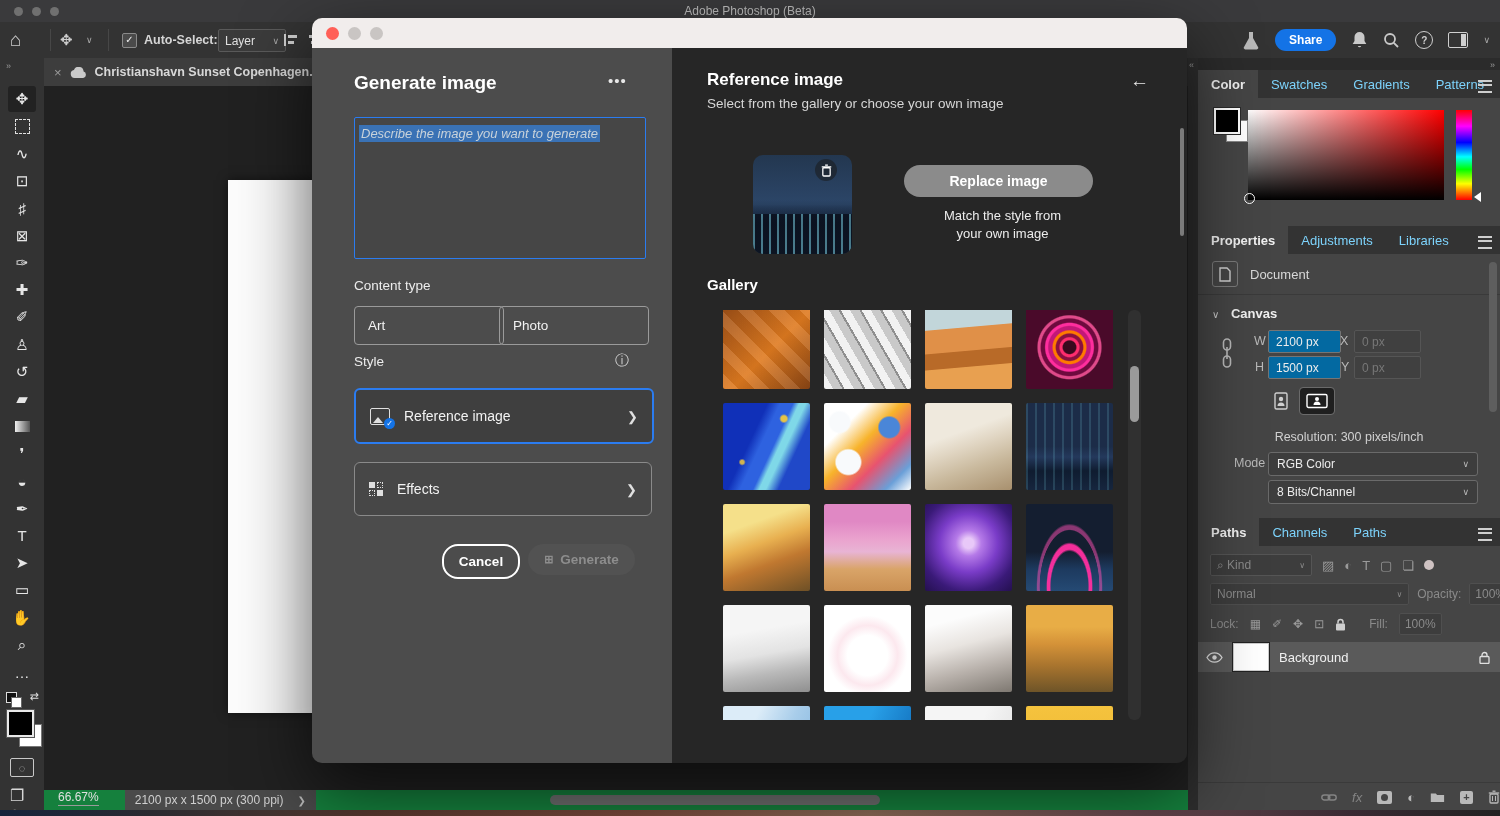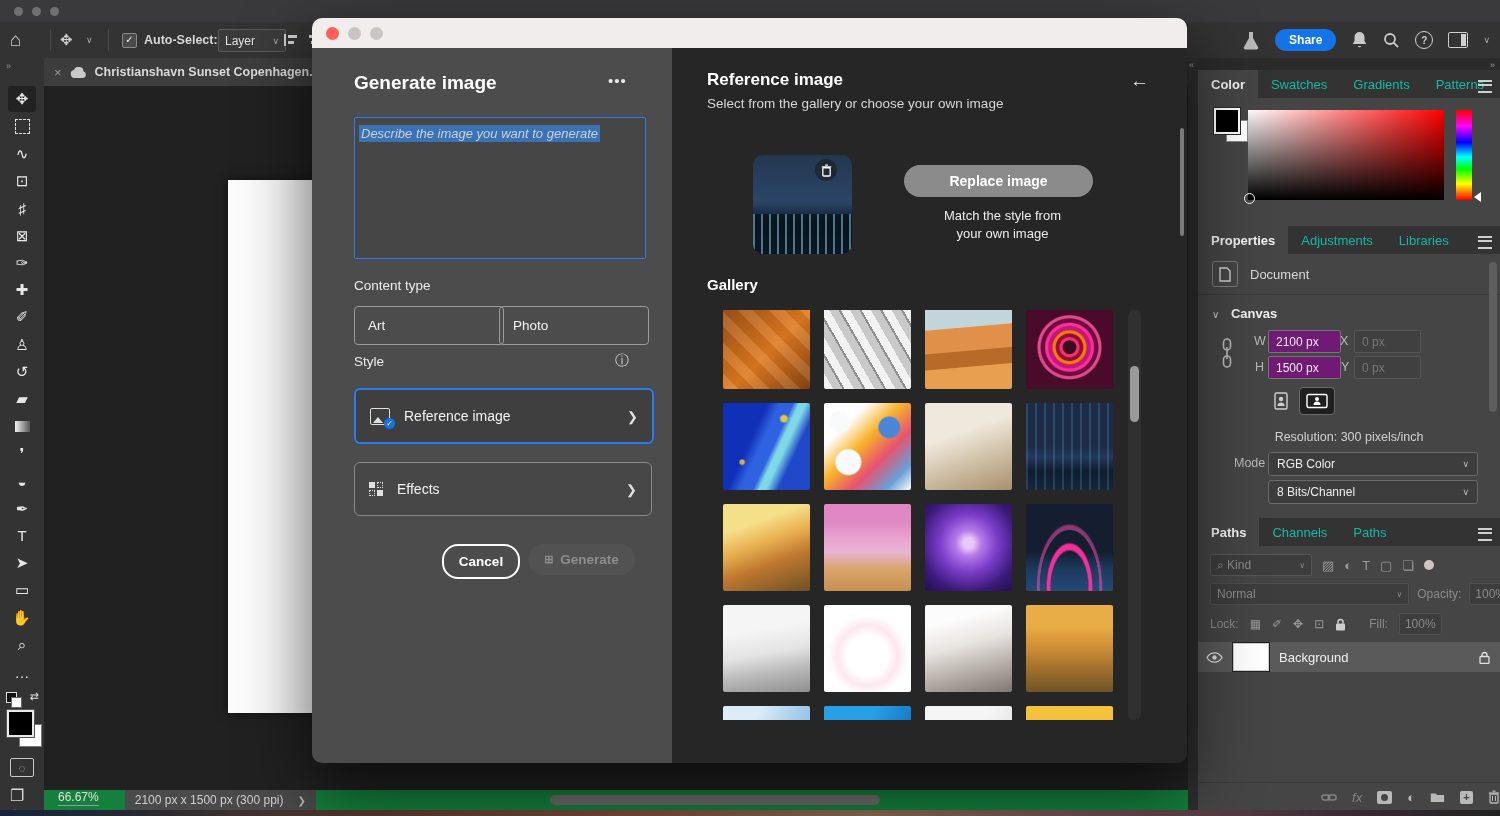--- a/index.html
+++ b/index.html
@@ -66,21 +66,21 @@
   #desktopstrip{position:absolute;left:0;top:810px;width:1500px;height:6px;
     background:linear-gradient(90deg,#16243c 0%,#2a2a30 10%,#5a3a30 25%,#7a4a3c 42%,#8a6a56 58%,#6a4a50 75%,#3a2a33 90%,#222 100%)}
 
   
   #collapsestrip{position:absolute;left:1188px;top:58px;width:10px;height:752px;background:#2e2e2e}
   #collapsestrip span{position:absolute;left:1px;top:2px;font-size:9px;color:#999;letter-spacing:-1px}
 
   
   #dock{position:absolute;left:1198px;top:58px;width:302px;height:752px;background:#2b2b2b}
   .panel-tabs{position:absolute;left:0;width:302px;height:28px;background:#333;display:flex;align-items:flex-end}
-  .ptab{height:28px;display:flex;align-items:center;padding:0 13px;font-size:13px;color:#14b8a6}
+  .ptab{height:28px;display:flex;align-items:center;padding:0 13px;font-size:13px;color:#7dd3fc}
   .ptab.active{background:#454545;color:#f0f0f0;font-weight:bold}
   .pmenu{position:absolute;right:8px;top:10px;width:14px;height:9px;border-top:2px solid #cfcfcf;border-bottom:2px solid #cfcfcf}
   .pmenu::after{content:"";display:block;margin-top:2px;height:2px;background:#cfcfcf}
   .pbody{position:absolute;left:0;width:302px;background:#454545}
   #dock-chev{position:absolute;right:6px;top:2px;font-size:9px;color:#999;letter-spacing:-1px}
 
   
   #color-tabs{top:12px}
   #color-body{top:40px;height:128px}
   #fgswatch{position:absolute;left:16px;top:10px;width:22px;height:22px;background:#000;border:2px solid #fff;outline:1px solid #2a2a2a;z-index:2}
@@ -95,21 +95,21 @@
   
   #props-tabs{top:168px}
   #props-body{top:196px;height:264px}
   #doc-row{position:absolute;left:0;top:0;width:302px;height:40px;border-bottom:1px solid #3a3a3a;display:flex;align-items:center;gap:12px;padding-left:14px}
   #doc-icon{width:24px;height:24px;border:1px solid #7a7a7a;border-radius:3px;display:flex;align-items:center;justify-content:center}
   #doc-label{font-size:13px;color:#d8d8d8}
   #canvas-hdr{position:absolute;left:14px;top:52px;font-size:13px;font-weight:bold;color:#f0f0f0}
   #canvas-hdr .chev{font-weight:normal;font-size:10px;margin-right:8px;color:#ccc}
   #link-icon{position:absolute;left:22px;top:84px}
   .dim-label{color:#b9b9b9;font-size:12.5px}
-  .dimfield{position:absolute;height:21px;background:#701a75;border:1px solid #757575;border-radius:2px;font-size:12px;color:#ececec;display:flex;align-items:center;padding-left:7px}
+  .dimfield{position:absolute;height:21px;background:#0369a1;border:1px solid #757575;border-radius:2px;font-size:12px;color:#ececec;display:flex;align-items:center;padding-left:7px}
   .dimfield.dis{border-color:#555;color:#777;background:#404040}
   #w-label{position:absolute;left:56px;top:80px}
   #w-field{left:70px;top:76px;width:64px}
   #x-label{position:absolute;left:142px;top:80px}
   #x-field{left:156px;top:76px;width:58px}
   #h-label{position:absolute;left:57px;top:106px}
   #h-field{left:70px;top:102px;width:64px}
   #y-label{position:absolute;left:143px;top:106px}
   #y-field{left:156px;top:102px;width:58px}
   .orient{position:absolute;top:134px;height:26px;border-radius:3px;display:flex;align-items:center;justify-content:center}
@@ -204,20 +204,21 @@
 </style>
 </head>
 <body>
 
 <div id="app">
 
   <div id="titlebar">
     <span class="tl-dot" style="left:14px"></span>
     <span class="tl-dot" style="left:32px"></span>
     <span class="tl-dot" style="left:50px"></span>
+    <div id="win-title">Adobe Photoshop (Beta)</div>
   </div>
 
   <div id="optionsbar">
     <span class="ob" id="ob-home">⌂</span>
     <span class="ob-sep" style="left:50px"></span>
     <span class="ob" id="ob-move">✥</span>
     <span class="ob" id="ob-move-chev">∨</span>
     <span class="ob-sep" style="left:108px"></span>
     <span id="ob-check">✓</span>
     <span class="ob" id="ob-autoselect">Auto-Select:</span>

